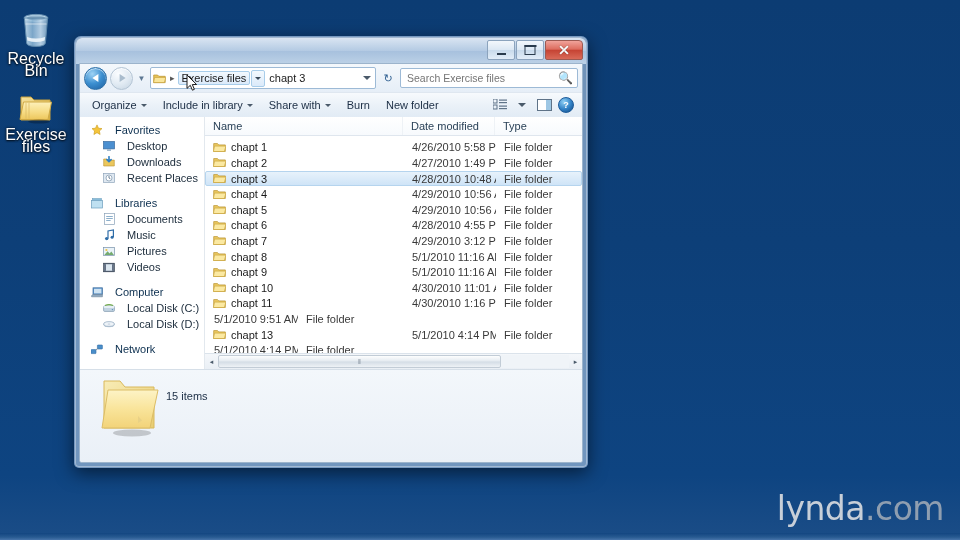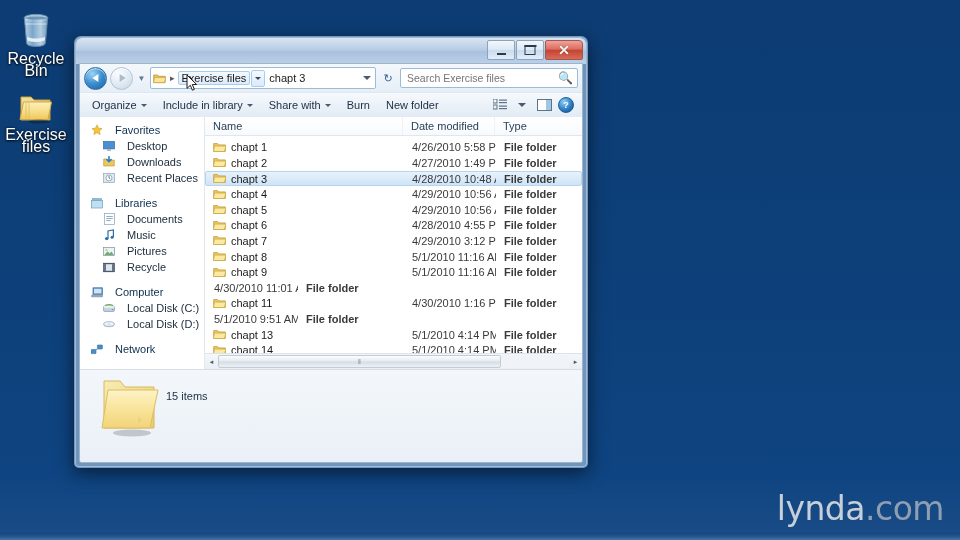--- a/index.html
+++ b/index.html
@@ -174,21 +174,21 @@
     height:15.6px;display:flex;align-items:center;font-size:11px;color:#1a1a1a;
     cursor:default;box-sizing:border-box;border:1px solid transparent;
   }
   .row.sel{
     background:linear-gradient(180deg,#e7f2fb 0%,#cfe4f7 100%);
     border:1px solid #b5d4ee;border-radius:2px;
   }
   .cell{box-sizing:border-box;padding-left:8px;overflow:hidden;white-space:nowrap;}
   .cell.name{width:198px;flex:0 0 198px;display:flex;align-items:center;gap:5px;padding-left:7px;}
   .cell.date{width:92px;flex:0 0 92px;color:#3a3a3a;}
-  .cell.type{flex:1 1 auto;color:#3a3a3a;font-weight:bold;}
+  .cell.type{flex:1 1 auto;color:#3a3a3a;}
   
   #hscroll{
     height:15px;flex:0 0 15px;display:flex;align-items:center;
     background:linear-gradient(180deg,#f4f7fa 0%,#eaeff5 100%);
     border-top:1px solid #dbe3eb;
   }
   .sb-arrow{
     width:13px;height:13px;flex:0 0 13px;display:flex;align-items:center;justify-content:center;
     color:#4a5a6a;font-size:7px;cursor:pointer;
   }
@@ -452,21 +452,21 @@
               </div>
               <div class="nav-row child">
                 <span class="nav-ico">
                   <svg width="12" height="11" viewBox="0 0 12 11">
                       <rect x=".6" y="1.2" width="10.8" height="8.6" fill="#46546a" stroke="#32404f" stroke-width=".6"></rect>
                       <rect x="1.6" y="2.2" width="8.8" height="6.6" fill="#dbe6ef"></rect>
                       <rect x="1.6" y="2.2" width="1.2" height="6.6" fill="#46546a"></rect>
                       <rect x="9.2" y="2.2" width="1.2" height="6.6" fill="#46546a"></rect>
                     </svg>
                 </span>
-                <span>Recycle</span>
+                <span>Videos</span>
               </div>
             </div>
 
             <div class="nav-group">
               <div class="nav-row head">
                 <span class="nav-ico">
                   <svg width="12" height="11" viewBox="0 0 12 11">
                       <rect x="2" y=".8" width="9.4" height="6.6" fill="#5b93c9" stroke="#3d6d9e" stroke-width=".7"></rect>
                       <rect x="3" y="1.8" width="7.4" height="4.6" fill="#cfe3f2"></rect>
                       <path d="M.6 8.6 L2 7.4 L11.4 7.4 L11.4 9.8 L.6 9.8 Z" fill="#8fa8bf" stroke="#6d8499" stroke-width=".6"></path>
@@ -629,20 +629,29 @@
                         <path d="M.7 1.6 L4.5 1.6 L5.8 2.9 L12.3 2.9 L12.3 9.5 L.7 9.5 Z" fill="#ecc961" stroke="#b8922f" stroke-width=".7"></path>
                         <path d="M1.5 4.1 L12.9 4.1 L11.4 9.5 L.4 9.5 Z" fill="#fbe9a2" stroke="#cba63f" stroke-width=".7"></path>
                       </svg>
                     </span>
                     <span>chapt 9</span>
                   </div>
                   <div class="cell date">5/1/2010 11:16 AM</div>
                   <div class="cell type">File folder</div>
                 </div>
                 <div class="row">
+                  <div class="cell name">
+                    <span style="display: flex; align-items: center;">
+                      <svg width="13" height="11" viewBox="0 0 13 11">
+                        <path d="M.7 1.6 L4.5 1.6 L5.8 2.9 L12.3 2.9 L12.3 9.5 L.7 9.5 Z" fill="#ecc961" stroke="#b8922f" stroke-width=".7"></path>
+                        <path d="M1.5 4.1 L12.9 4.1 L11.4 9.5 L.4 9.5 Z" fill="#fbe9a2" stroke="#cba63f" stroke-width=".7"></path>
+                      </svg>
+                    </span>
+                    <span>chapt 10</span>
+                  </div>
                   <div class="cell date">4/30/2010 11:01 AM</div>
                   <div class="cell type">File folder</div>
                 </div>
                 <div class="row">
                   <div class="cell name">
                     <span style="display: flex; align-items: center;">
                       <svg width="13" height="11" viewBox="0 0 13 11">
                         <path d="M.7 1.6 L4.5 1.6 L5.8 2.9 L12.3 2.9 L12.3 9.5 L.7 9.5 Z" fill="#ecc961" stroke="#b8922f" stroke-width=".7"></path>
                         <path d="M1.5 4.1 L12.9 4.1 L11.4 9.5 L.4 9.5 Z" fill="#fbe9a2" stroke="#cba63f" stroke-width=".7"></path>
                       </svg>
@@ -663,29 +672,20 @@
                         <path d="M.7 1.6 L4.5 1.6 L5.8 2.9 L12.3 2.9 L12.3 9.5 L.7 9.5 Z" fill="#ecc961" stroke="#b8922f" stroke-width=".7"></path>
                         <path d="M1.5 4.1 L12.9 4.1 L11.4 9.5 L.4 9.5 Z" fill="#fbe9a2" stroke="#cba63f" stroke-width=".7"></path>
                       </svg>
                     </span>
                     <span>chapt 13</span>
                   </div>
                   <div class="cell date">5/1/2010 4:14 PM</div>
                   <div class="cell type">File folder</div>
                 </div>
                 <div class="row">
-                  <div class="cell name">
-                    <span style="display: flex; align-items: center;">
-                      <svg width="13" height="11" viewBox="0 0 13 11">
-                        <path d="M.7 1.6 L4.5 1.6 L5.8 2.9 L12.3 2.9 L12.3 9.5 L.7 9.5 Z" fill="#ecc961" stroke="#b8922f" stroke-width=".7"></path>
-                        <path d="M1.5 4.1 L12.9 4.1 L11.4 9.5 L.4 9.5 Z" fill="#fbe9a2" stroke="#cba63f" stroke-width=".7"></path>
-                      </svg>
-                    </span>
-                    <span>chapt 14</span>
-                  </div>
                   <div class="cell date">5/1/2010 4:14 PM</div>
                   <div class="cell type">File folder</div>
                 </div>
               </div>
 
             <div id="hscroll">
               <div class="sb-arrow">◂</div>
               <div id="sb-track">
                 <div id="sb-thumb" style="width: 80%;">‖</div>
               </div>

